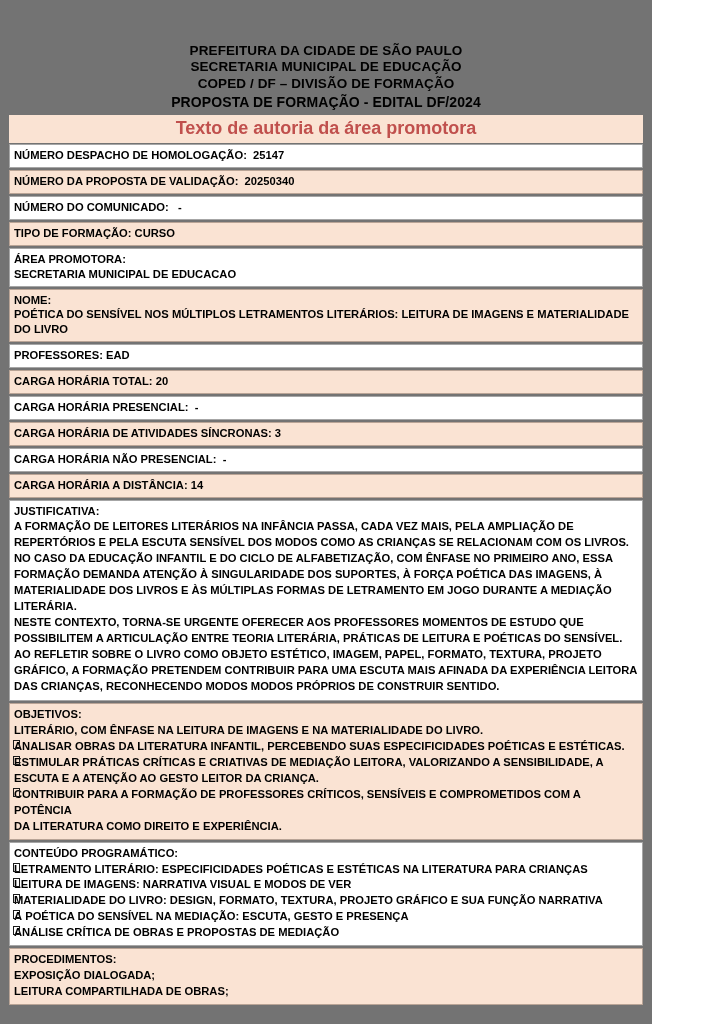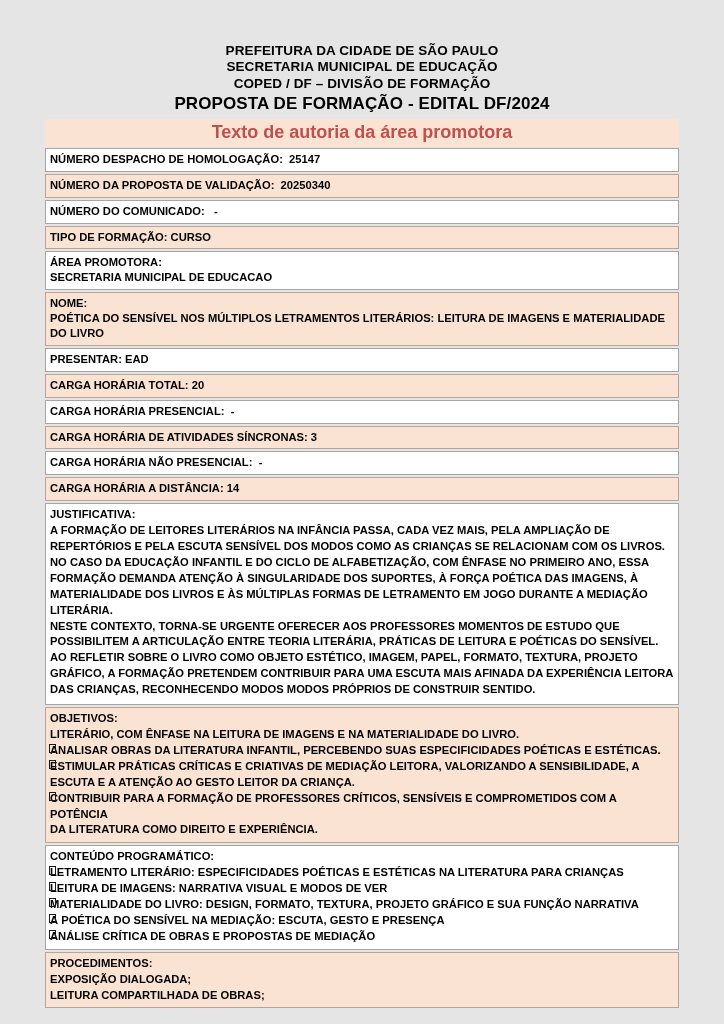--- a/index.html
+++ b/index.html
@@ -9,43 +9,43 @@
   }
   body {
     width: 724px;
     height: 1024px;
     font-family: "Liberation Sans", sans-serif;
     color: #000000;
     overflow: hidden;
   }
   .page {
     position: relative;
-    width: 724px;
+    width: 652px;
     height: 1024px;
-    background: #e5e5e5;
+    background: #737373;
     box-sizing: border-box;
     padding: 0;
   }
   .doc {
     width: 634px;
     margin: 0 auto;
     padding-top: 43px;
   }
   .header-block {
     text-align: center;
     font-weight: bold;
     line-height: 1.22;
   }
   .header-line {
     font-size: 13.5px;
     letter-spacing: 0.1px;
     white-space: nowrap;
   }
   .header-line.big {
-    font-size: 17px;
+    font-size: 14px;
     padding-top: 2px;
   }
   .title-band {
     background: #FAE3D3;
     text-align: center;
     color: #C0504D;
     font-size: 18px;
     font-weight: bold;
     padding: 3px 0 4px 0;
     margin-top: 4px;
@@ -140,21 +140,21 @@
         <span class="ln">SECRETARIA MUNICIPAL DE EDUCACAO</span>
       </div>
 
       <div class="row shade bold">
         <span class="ln">NOME:</span>
         <span class="ln">POÉTICA DO SENSÍVEL NOS MÚLTIPLOS LETRAMENTOS LITERÁRIOS: LEITURA DE IMAGENS E MATERIALIDADE</span>
         <span class="ln">DO LIVRO</span>
       </div>
 
       <div class="row">
-        <span class="ln">PRESENTAR: EAD</span>
+        <span class="ln">PROFESSORES: EAD</span>
       </div>
 
       <div class="row shade">
         <span class="ln">CARGA HORÁRIA TOTAL: 20</span>
       </div>
 
       <div class="row">
         <span class="ln">CARGA HORÁRIA PRESENCIAL:  -</span>
       </div>
 

